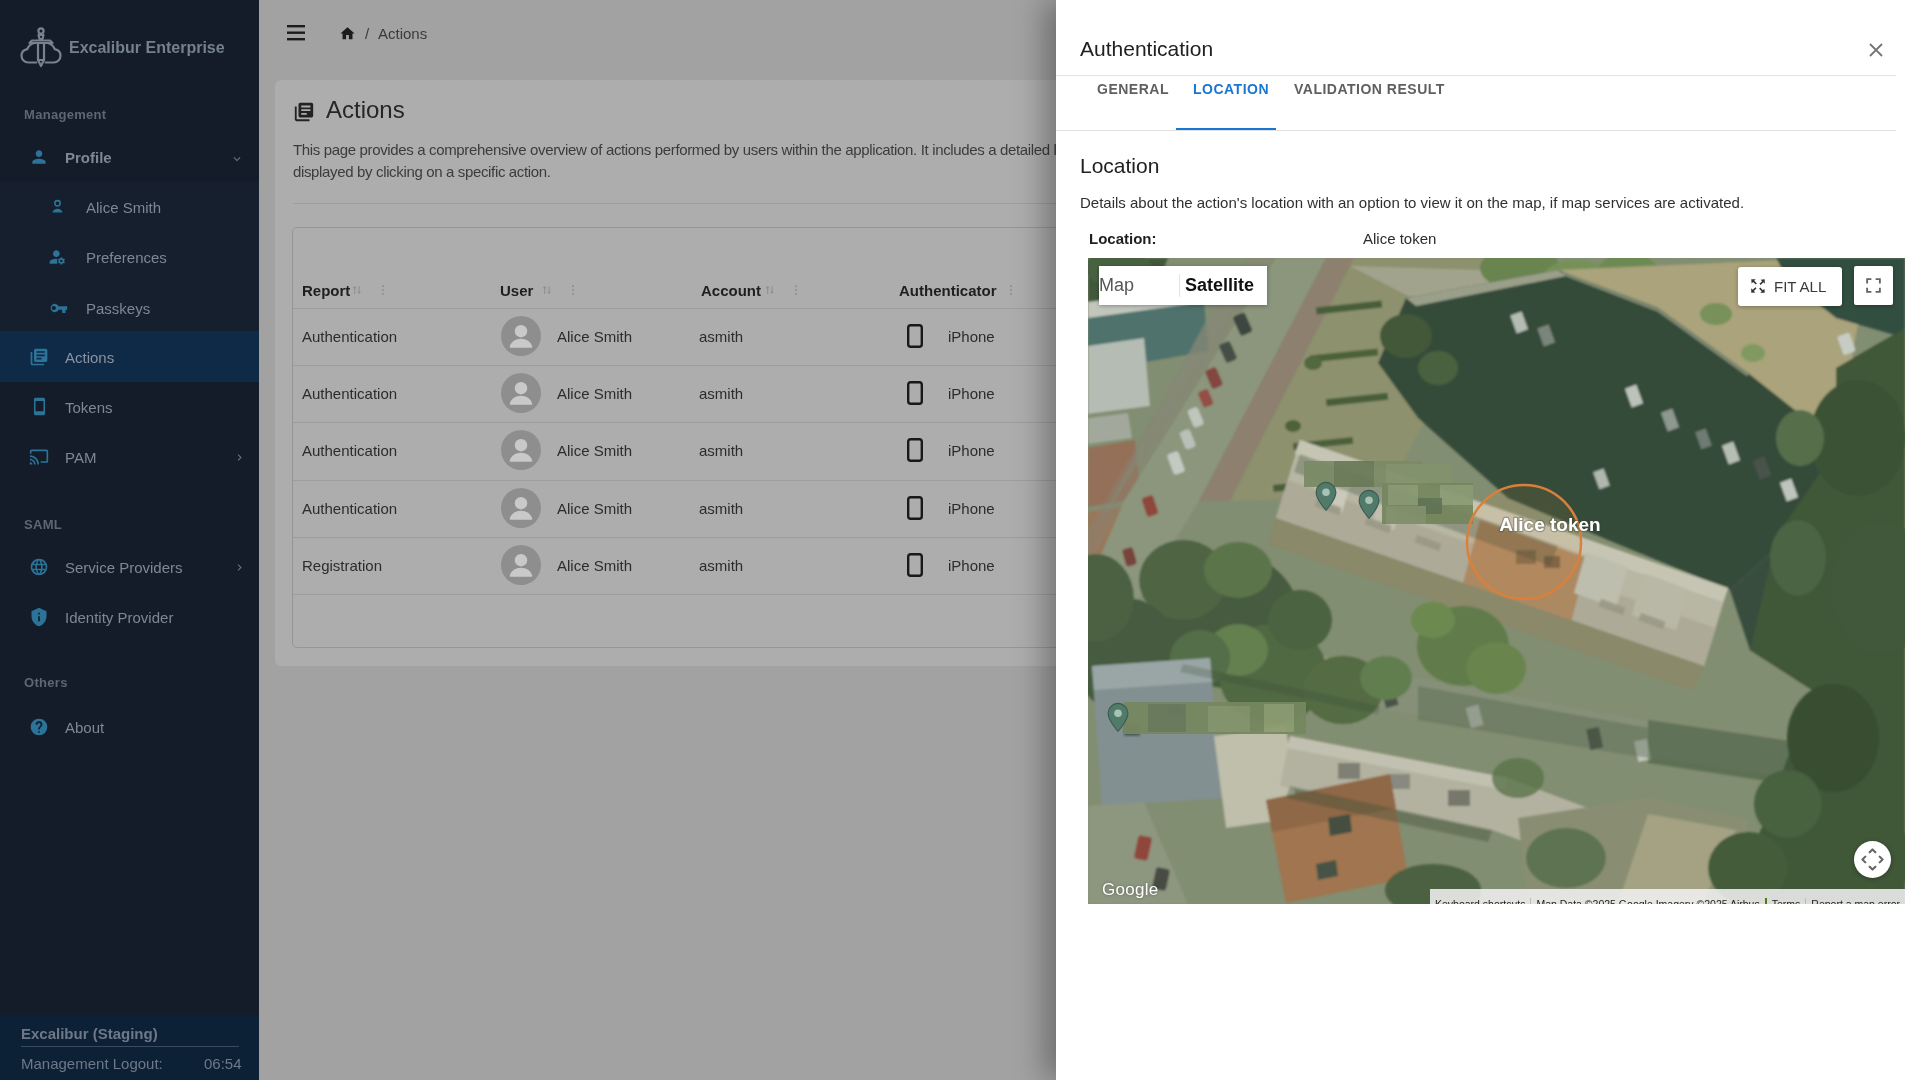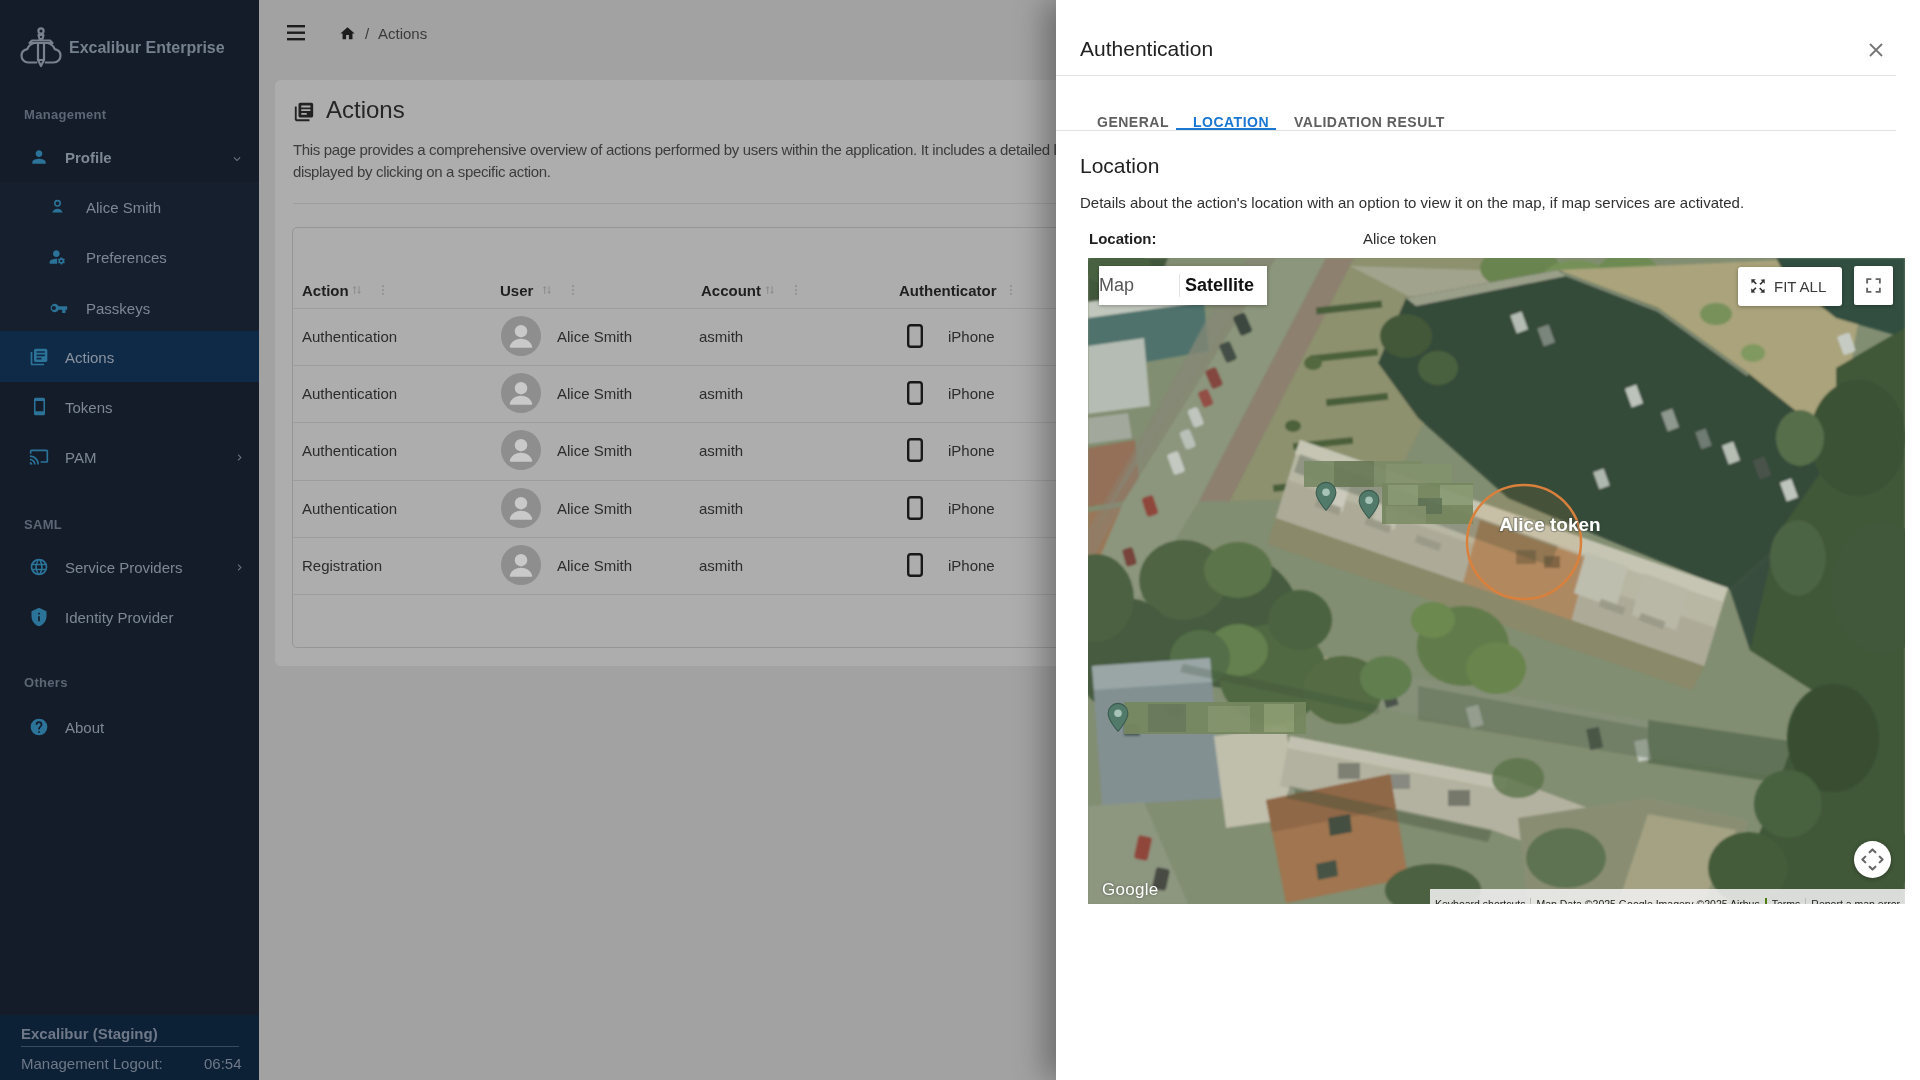--- a/index.html
+++ b/index.html
@@ -21,21 +21,21 @@
 #card { position:absolute; left:16px; top:80px; width:1620px; height:586px; background:#adadad; border-radius:6px; }
 .tbl { position:absolute; left:17px; top:147px; width:1586px; height:421px; border:1px solid #969696; border-radius:5px; }
 .rowline { position:absolute; left:0; width:100%; height:1px; background:#9d9d9d; }
 .cell { position:absolute; font-size:15px; color:#2c2c2c; }
 .hcell { position:absolute; font-size:15px; font-weight:bold; color:#1f1f1f; }
 .avatar { position:absolute; width:40px; height:40px; border-radius:50%; background:#8e8e8e; }
 .sorti { position:absolute; color:#8b8b8b; }
 
 #drawer { position:absolute; left:1056px; top:0; width:864px; height:1080px; background:#ffffff; box-shadow:-10px 0 30px rgba(0,0,0,.35); }
 .dv { position:absolute; left:0; height:1px; background:#e2e2e2; width:840px; }
-.tab { position:absolute; top:114px; font-size:14px; font-weight:bold; letter-spacing:.5px; color:#646464; }
+.tab { position:absolute; top:81px; font-size:14px; font-weight:bold; letter-spacing:.5px; color:#646464; }
 #map { position:absolute; left:32px; top:258px; width:817px; height:646px; overflow:hidden; }
 .mbtn { position:absolute; background:#fff; box-shadow:0 1px 4px rgba(0,0,0,.3); }
 .attr { position:absolute; background:rgba(244,244,244,.85); font-size:10.5px; color:#222; display:flex; align-items:center; white-space:nowrap; }
 .attr span { padding:0 5px; }
 </style>
 </head>
 <body>
 
 <div id="sidebar">
   <div class="sub-block"></div>
@@ -143,21 +143,21 @@
 
   <div id="card">
     <svg class="abs" style="left:18px;top:21px" width="22" height="22" viewBox="0 0 24 24" fill="#222222">
         <path d="M4 6H2v14c0 1.1.9 2 2 2h14v-2H4V6zm16-4H8c-1.1 0-2 .9-2 2v12c0 1.1.9 2 2 2h12c1.1 0 2-.9 2-2V4c0-1.1-.9-2-2-2zm-1 9H9V9h10v2zm-4 4H9v-2h6v2zm4-8H9V5h10v2z"></path>
       </svg>
     <div class="abs" style="left:51px;top:16px;font-size:24px;color:#262626">Actions</div>
     <div class="abs" style="left:18px;top:59px;font-size:15px;color:#3c3c3c;line-height:22px;width:1560px;letter-spacing:-0.35px">This page provides a comprehensive overview of actions performed by users within the application. It includes a detailed log of user operations, which can be<br>displayed by clicking on a specific action.</div>
     <div class="abs" style="left:18px;top:123px;width:1584px;height:1px;background:#9e9e9e"></div>
 
     <div class="tbl">
-      <div class="hcell" style="left:9px;top:54px">Action</div>
+      <div class="hcell" style="left:9px;top:54px">Report</div>
       <svg class="sorti" style="left:57px;top:55px" width="14" height="14" viewBox="0 0 24 24" fill="#8e8e8e">
           <path d="M8 5 4.5 9h2.6v10h1.8V9h2.6zM15.5 19l3.5-4h-2.6V5h-1.8v10h-2.6z"></path>
         </svg>
       <svg class="sorti" style="left:83px;top:55px" width="14" height="14" viewBox="0 0 24 24" fill="#929292">
           <circle cx="12" cy="5.5" r="1.9"></circle>
           <circle cx="12" cy="12" r="1.9"></circle>
           <circle cx="12" cy="18.5" r="1.9"></circle>
         </svg>
       <div class="hcell" style="left:207px;top:54px">User</div>
       <svg class="sorti" style="left:247px;top:55px" width="14" height="14" viewBox="0 0 24 24" fill="#8e8e8e">

